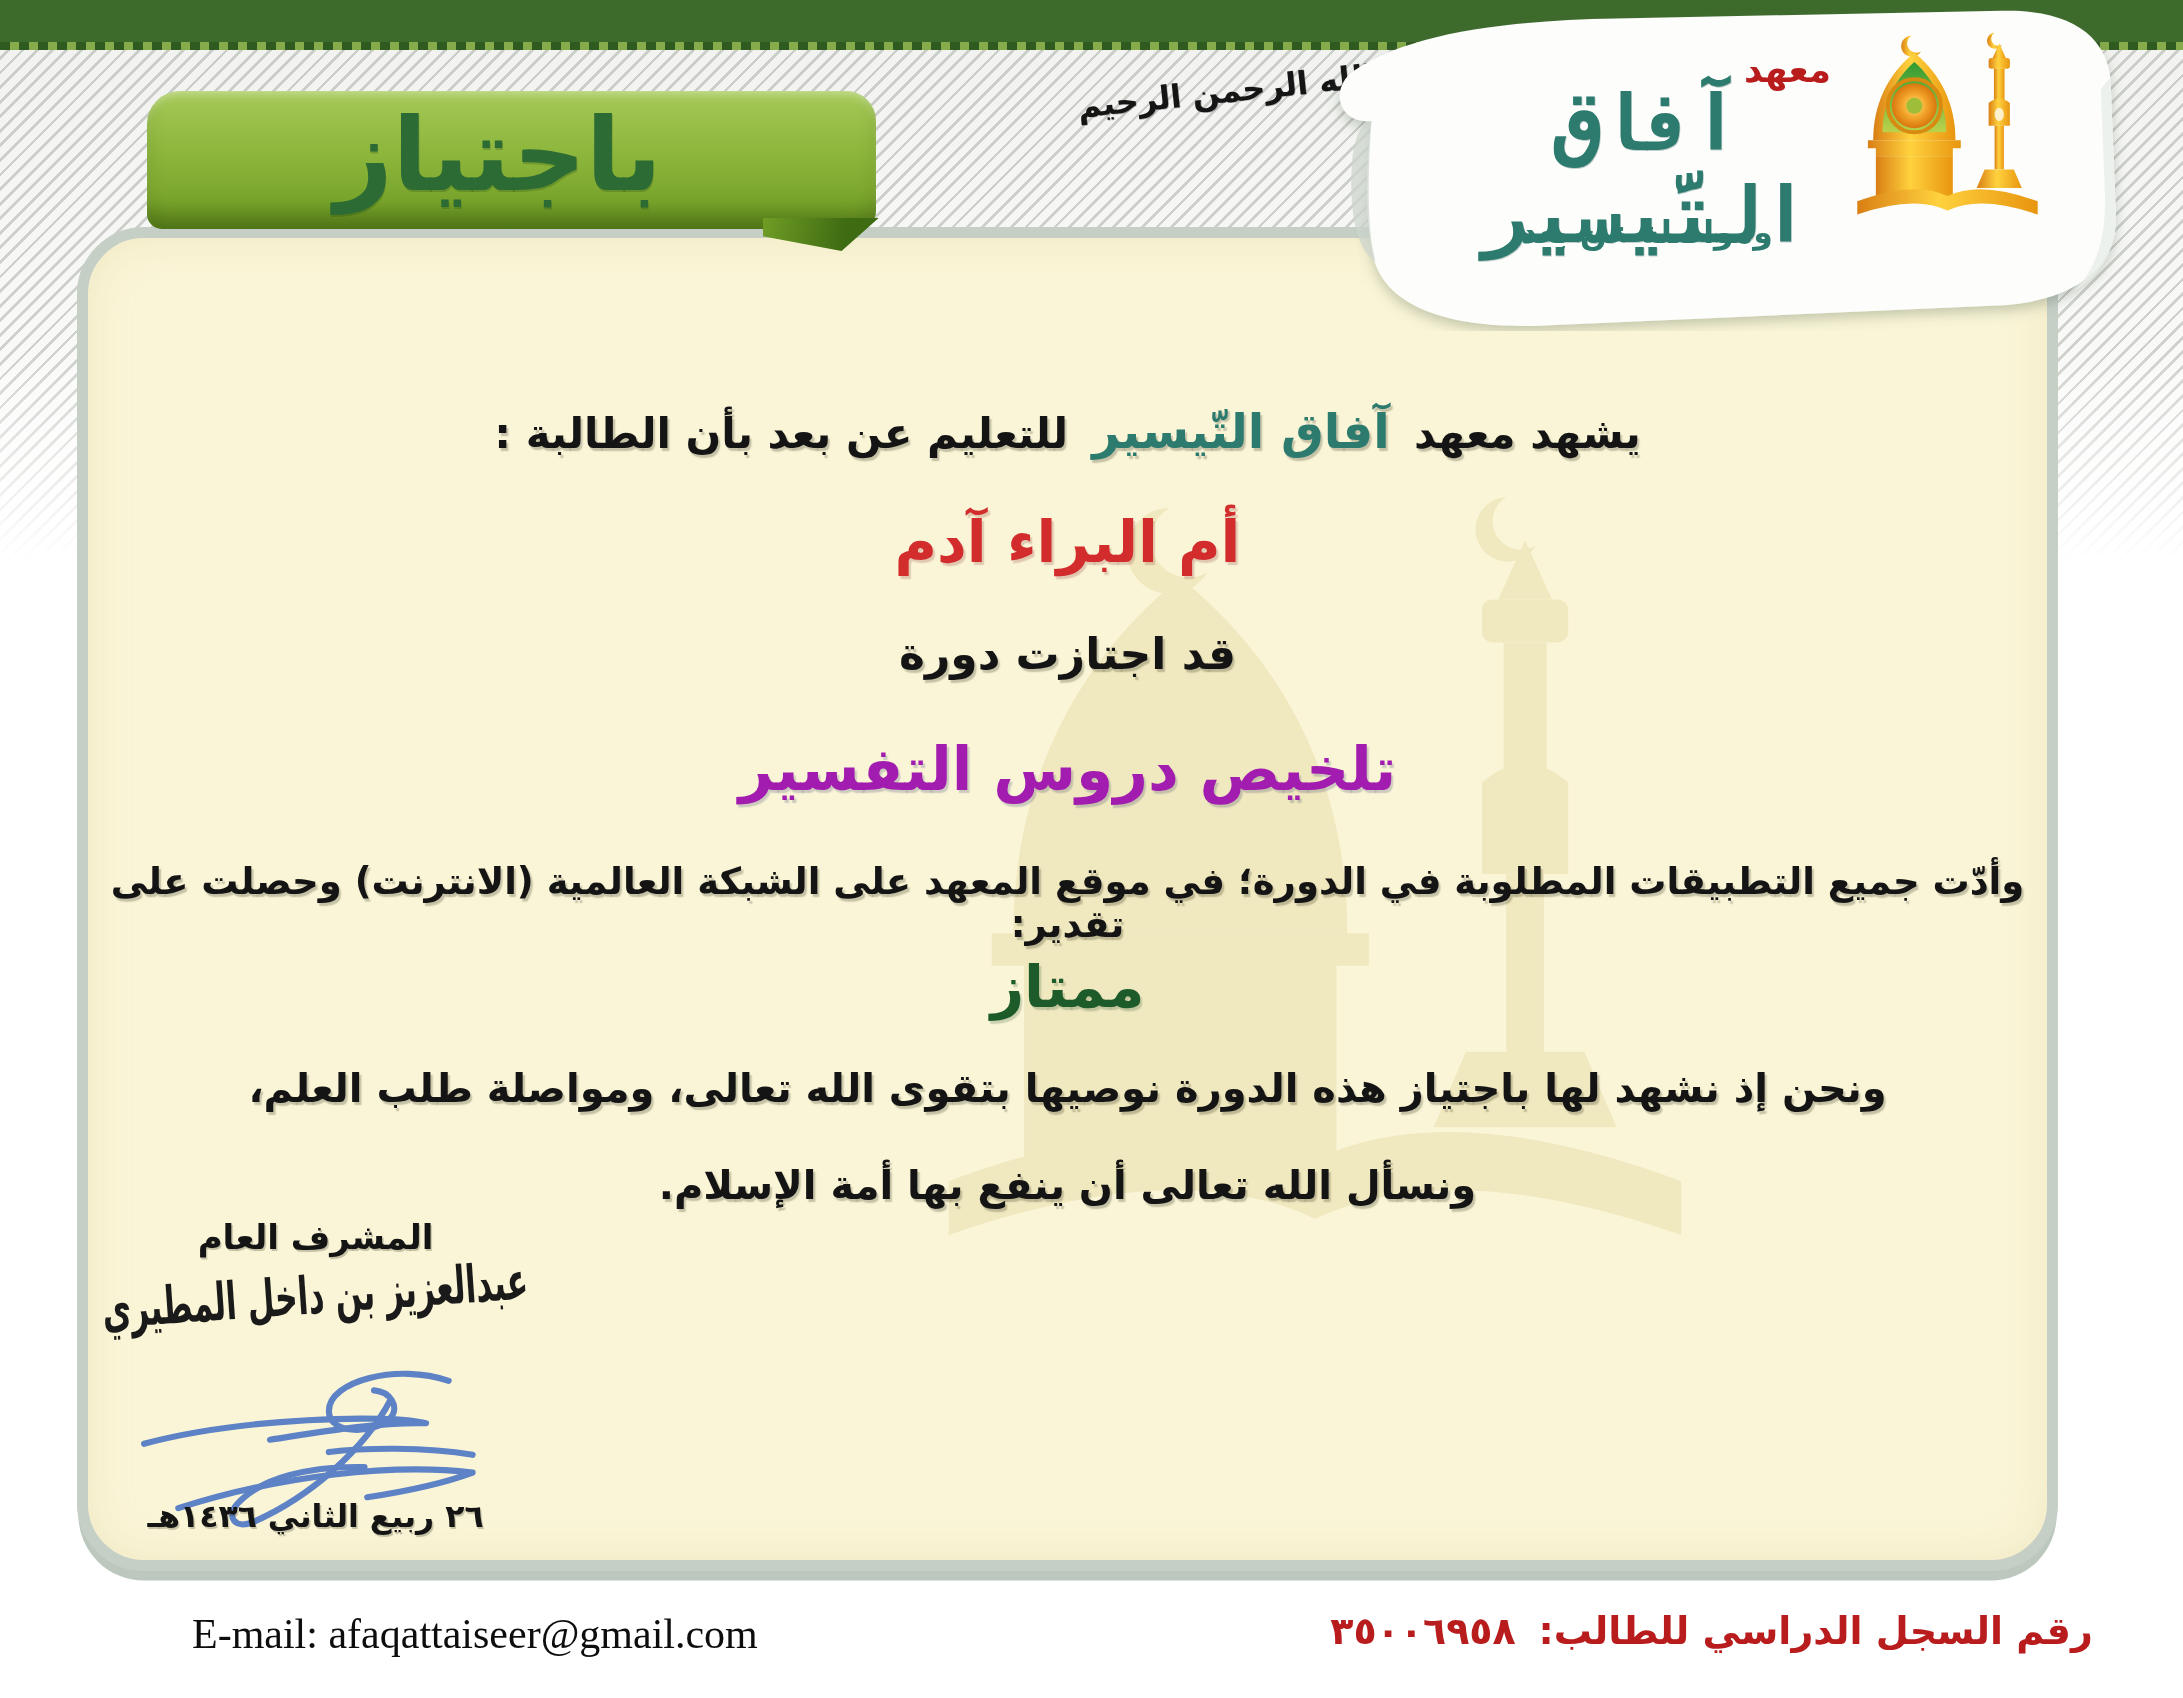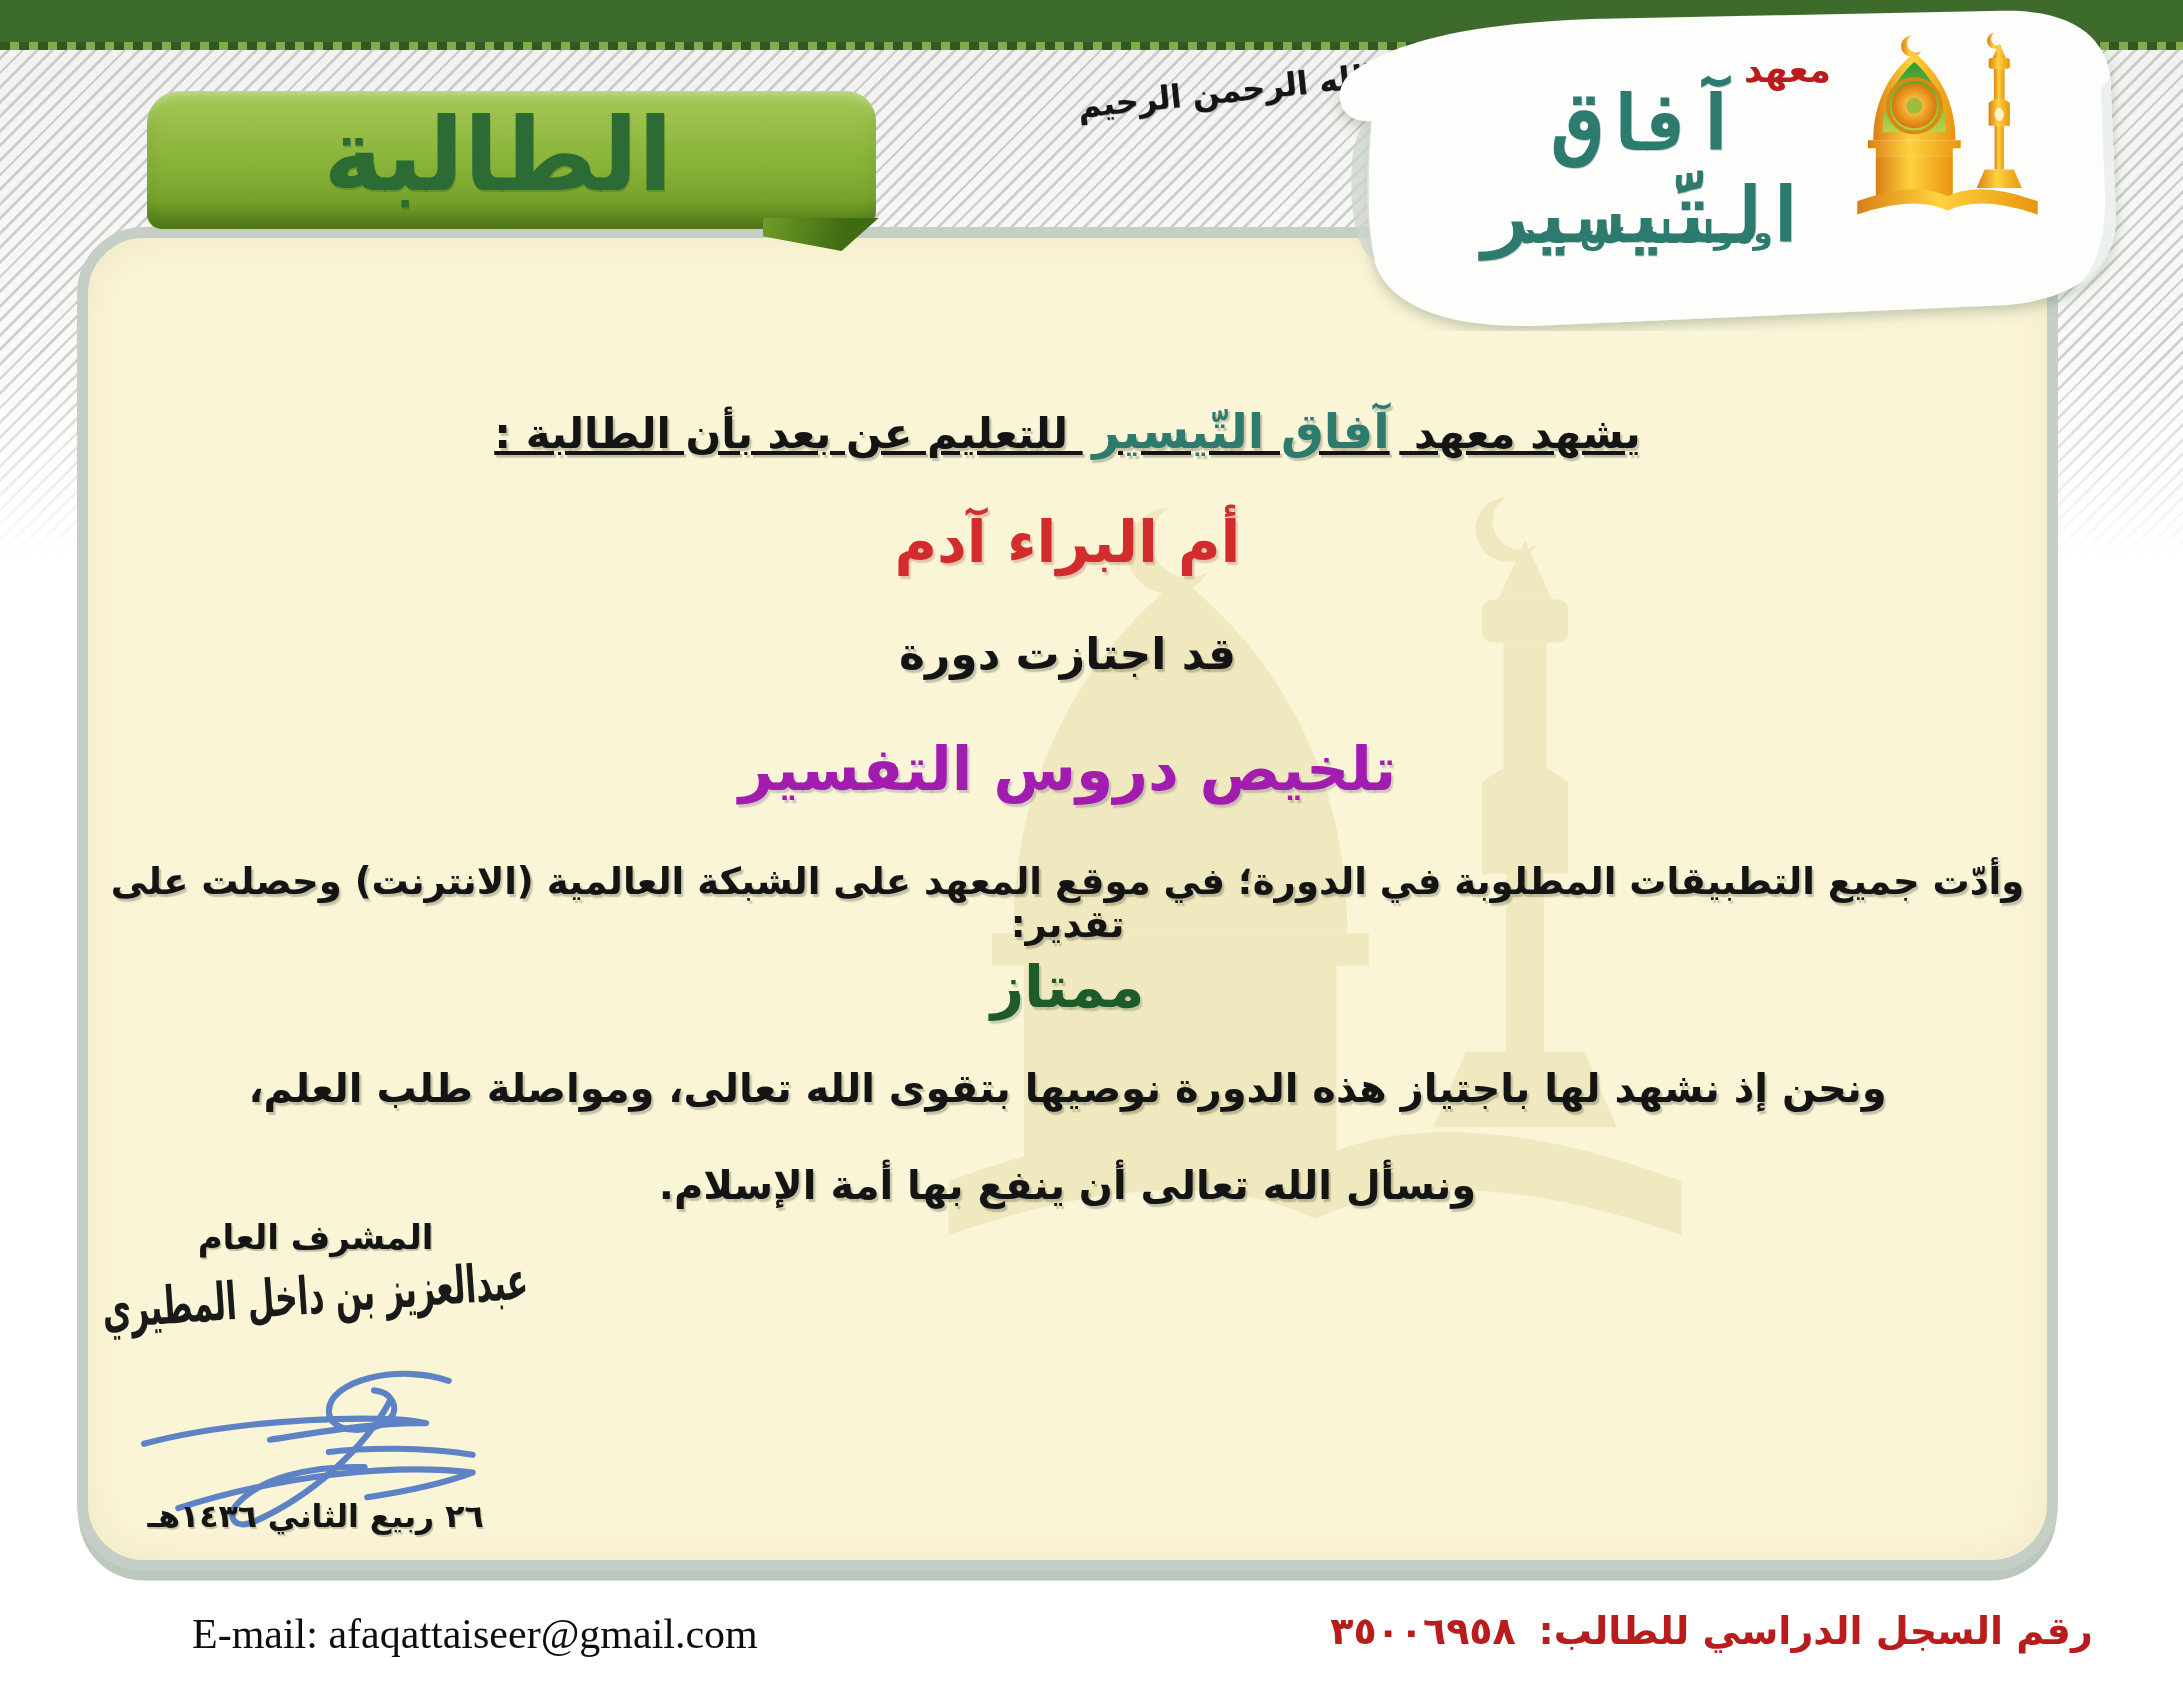--- a/index.html
+++ b/index.html
@@ -66,21 +66,21 @@
     text-shadow:0.7px 1.4px 0 rgba(20,70,60,.25);
     font-family:Liberation Mono, monospace;
   }
   .logo-tagline{
     position:absolute;left:1486px;top:214px;width:322px;z-index:6;text-align:center;
     font-size:31.5px;font-weight:bold;color:#2c7b6e;
   }
   .mosque{position:absolute;left:1848px;top:27px;width:199px;height:200px;z-index:6;}
   
   .line{position:absolute;left:77px;width:1981px;z-index:4;direction:rtl;text-align:center;color:#141414;}
-  .l-intro{top:403px;font-size:42px;font-weight:bold;text-shadow:2.1px 2.7px 1.4px rgba(40,40,20,.25);text-decoration:underline;}
+  .l-intro{top:403px;font-size:42px;font-weight:bold;text-shadow:2.1px 2.7px 1.4px rgba(40,40,20,.25);}
   .l-intro .inst{color:#2c7b6e;font-size:48px;padding:0 9.6px;}
   .l-name{top:508px;font-size:58px;font-weight:bold;color:#d22c2c;text-shadow:2.1px 2.7px 1.4px rgba(120,20,20,.2);}
   .l-passed{top:628px;font-size:44px;font-weight:bold;text-shadow:2.1px 2.7px 1.4px rgba(40,40,20,.25);}
   .l-course{top:734px;font-size:60px;font-weight:bold;color:#a21caf;text-shadow:2.1px 2.7px 1.4px rgba(20,30,90,.2);}
   .l-details{top:860px;font-size:37px;font-weight:bold;text-shadow:2.1px 2.7px 1.4px rgba(40,40,20,.25);}
   .l-grade{top:953px;font-size:58px;font-weight:bold;color:#1e5b2b;text-shadow:2.1px 2.7px 1.4px rgba(10,60,20,.2);}
   .l-pledge1{top:1065px;font-size:40px;font-weight:bold;text-shadow:2.1px 2.7px 1.4px rgba(40,40,20,.25);}
   .l-pledge2{top:1162px;font-size:40px;font-weight:bold;text-shadow:2.1px 2.7px 1.4px rgba(40,40,20,.25);}
   
   .sig-title{position:absolute;left:110px;top:1217px;width:411px;z-index:4;
@@ -121,21 +121,21 @@
     <rect x="212" y="46" width="32" height="16" rx="4"></rect>
     <rect x="220" y="62" width="16" height="52"></rect>
     <path d="M212,114 q16,-14 32,0 v34 h-32 z"></path>
     <rect x="221" y="148" width="14" height="66"></rect>
     <path d="M206,214 h44 l12,28 h-68 z"></path>
     <path d="M14,262 Q100,230 150,254 Q200,230 286,262 L286,282 Q200,252 150,276 Q100,252 14,282 Z"></path>
   </g>
 </svg>
 
 <div class="ribbon">
-  <div class="ribbon-title">الطالبة</div>
+  <div class="ribbon-title">باجتياز</div>
 </div>
 
 <div class="bismillah">بسم الله الرحمن الرحيم</div>
 
 <svg class="banner-svg" viewBox="0 0 1210 472" aria-hidden="true">
   <defs>
     <filter id="bshadow" x="-10%" y="-10%" width="120%" height="130%">
       <feDropShadow dx="0" dy="8" stdDeviation="9" flood-color="#5a6e5a" flood-opacity="0.35"></feDropShadow>
     </filter>
   </defs>

